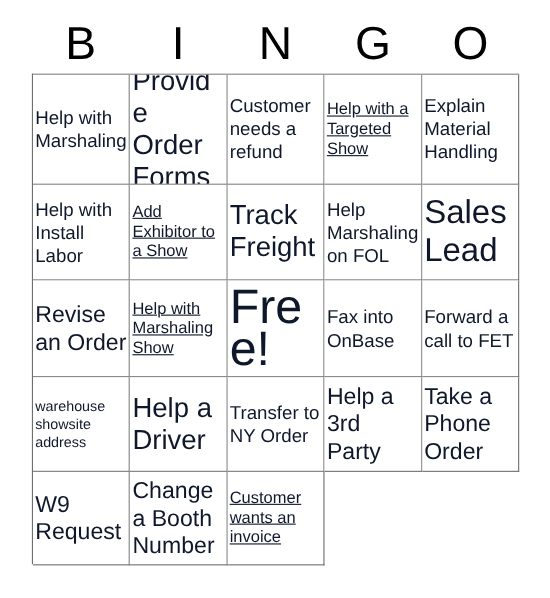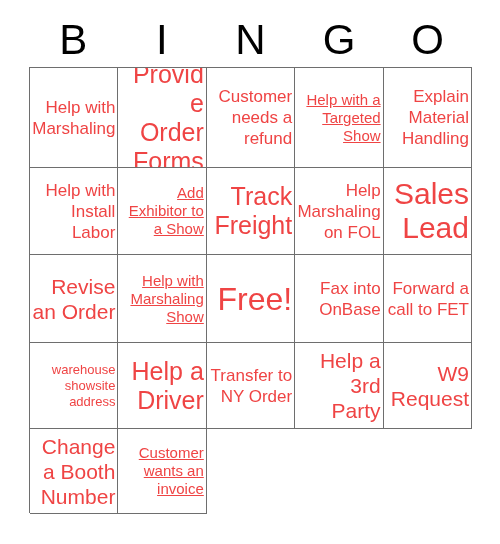--- a/index.html
+++ b/index.html
@@ -68,36 +68,36 @@
     justify-content: center;
     text-align: center;
     padding: 1px 2px;
     overflow: hidden;
     background: #ffffff;
   }
 
   .cell-text {
     display: block;
     width: 100%;
-    text-align: right;
-    color: #ef4444;
+    text-align: left;
+    color: #0f172a;
     font-family: "Liberation Sans", sans-serif;
     font-weight: normal;
     word-wrap: break-word;
     hyphens: none;
   }
 
   
   .fs-xs  { font-size: 13px; line-height: 16px; }
   .fs-sm  { font-size: 15px; line-height: 18px; text-decoration: underline; }
   .fs-md  { font-size: 17px; line-height: 21px; }
   .fs-lg  { font-size: 21px; line-height: 25px; }
   .fs-xl  { font-size: 25px; line-height: 29px; }
   .fs-xxl { font-size: 30px; line-height: 34px; }
-  .fs-free{ font-size: 32px; line-height: 38px; }
+  .fs-free{ font-size: 44px; line-height: 38px; }
 </style>
 </head>
 <body>
 
 <div class="card">
 
   <div class="header">
       <div class="header-letter">B</div>
       <div class="header-letter">I</div>
       <div class="header-letter">N</div>
@@ -157,20 +157,23 @@
       <div class="cell">
         <span class="cell-text fs-xl">Help a Driver</span>
       </div>
       <div class="cell">
         <span class="cell-text fs-md">Transfer to NY Order</span>
       </div>
       <div class="cell">
         <span class="cell-text fs-lg">Help a 3rd Party</span>
       </div>
       <div class="cell">
+        <span class="cell-text fs-lg">Take a Phone Order</span>
+      </div>
+      <div class="cell">
         <span class="cell-text fs-lg">W9 Request</span>
       </div>
       <div class="cell">
         <span class="cell-text fs-lg">Change a Booth Number</span>
       </div>
       <div class="cell">
         <span class="cell-text fs-sm">Customer wants an invoice</span>
       </div>
     </div>
 

